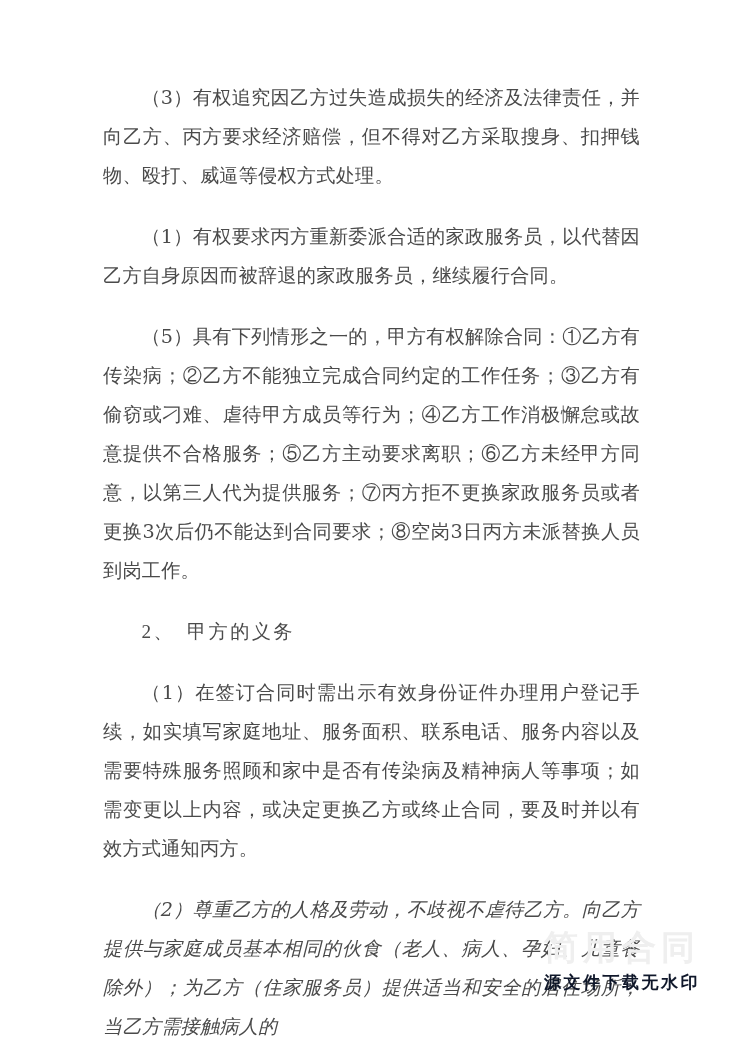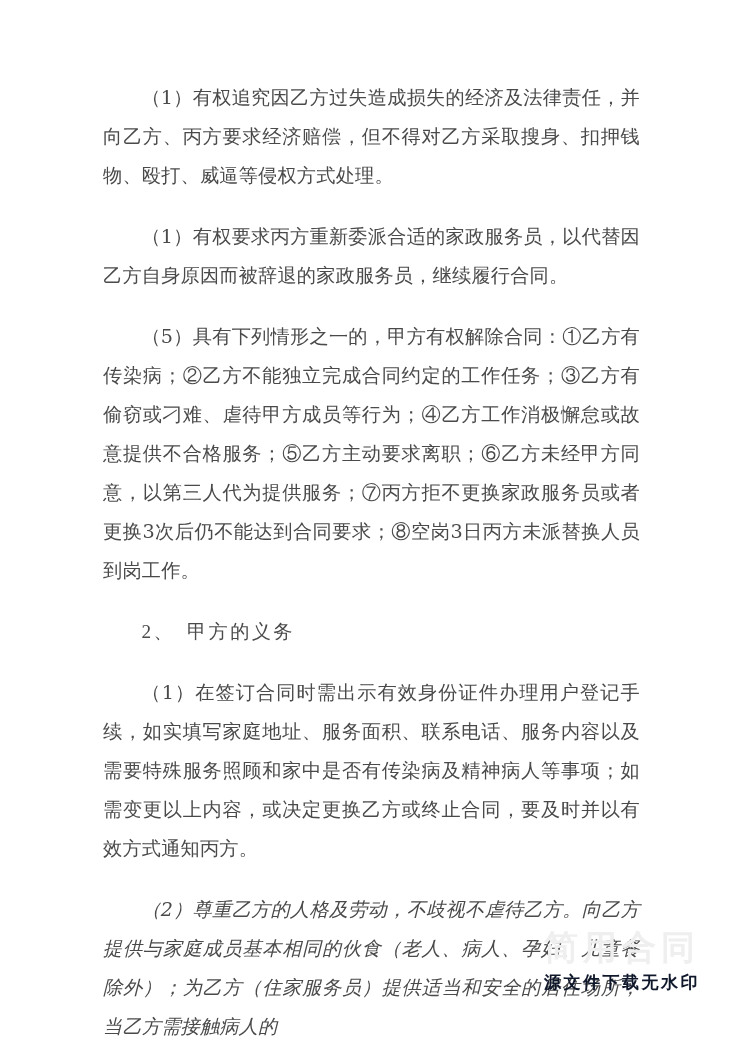--- a/index.html
+++ b/index.html
@@ -101,21 +101,21 @@
     white-space: nowrap;
   }
 </style>
 </head>
 <body>
 
 <div class="page">
 
   <div class="doc-body">
 
-    <p class="para indent">（1）有权追究因乙方过失造成损失的经济及法律责任，并向乙方、丙方要求经济赔偿，但不得对乙方采取搜身、扣押钱物、殴打、威逼等侵权方式处理。</p>
+    <p class="para indent">（3）有权追究因乙方过失造成损失的经济及法律责任，并向乙方、丙方要求经济赔偿，但不得对乙方采取搜身、扣押钱物、殴打、威逼等侵权方式处理。</p>
 
     <p class="para indent">（1）有权要求丙方重新委派合适的家政服务员，以代替因乙方自身原因而被辞退的家政服务员，继续履行合同。</p>
 
     <p class="para indent">（5）具有下列情形之一的，甲方有权解除合同：①乙方有传染病；②乙方不能独立完成合同约定的工作任务；③乙方有偷窃或刁难、虐待甲方成员等行为；④乙方工作消极懈怠或故意提供不合格服务；⑤乙方主动要求离职；⑥乙方未经甲方同意，以第三人代为提供服务；⑦丙方拒不更换家政服务员或者更换3次后仍不能达到合同要求；⑧空岗3日丙方未派替换人员到岗工作。</p>
 
     <p class="section-heading">
       <span class="heading-num">2、</span><span class="heading-gap"></span><span>甲方的义务</span>
     </p>
 
     <p class="para indent">（1）在签订合同时需出示有效身份证件办理用户登记手续，如实填写家庭地址、服务面积、联系电话、服务内容以及需要特殊服务照顾和家中是否有传染病及精神病人等事项；如需变更以上内容，或决定更换乙方或终止合同，要及时并以有效方式通知丙方。</p>

